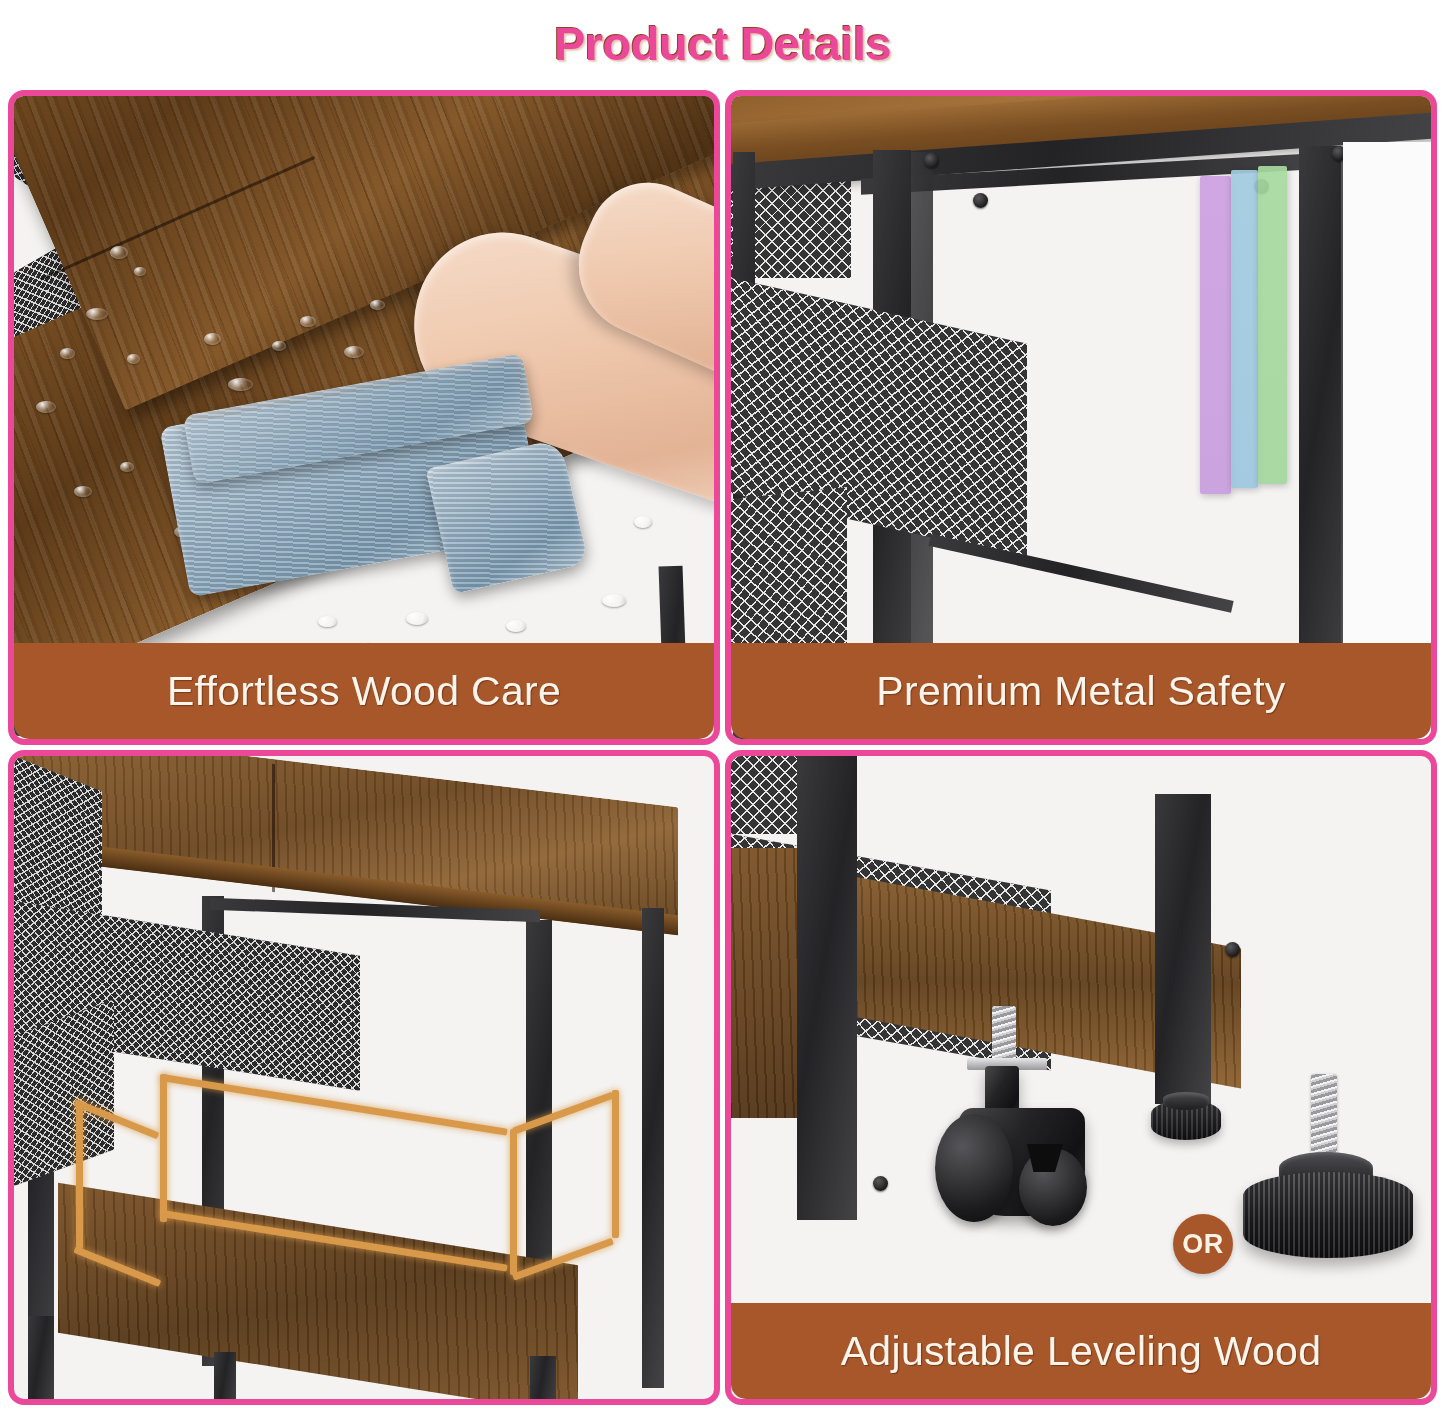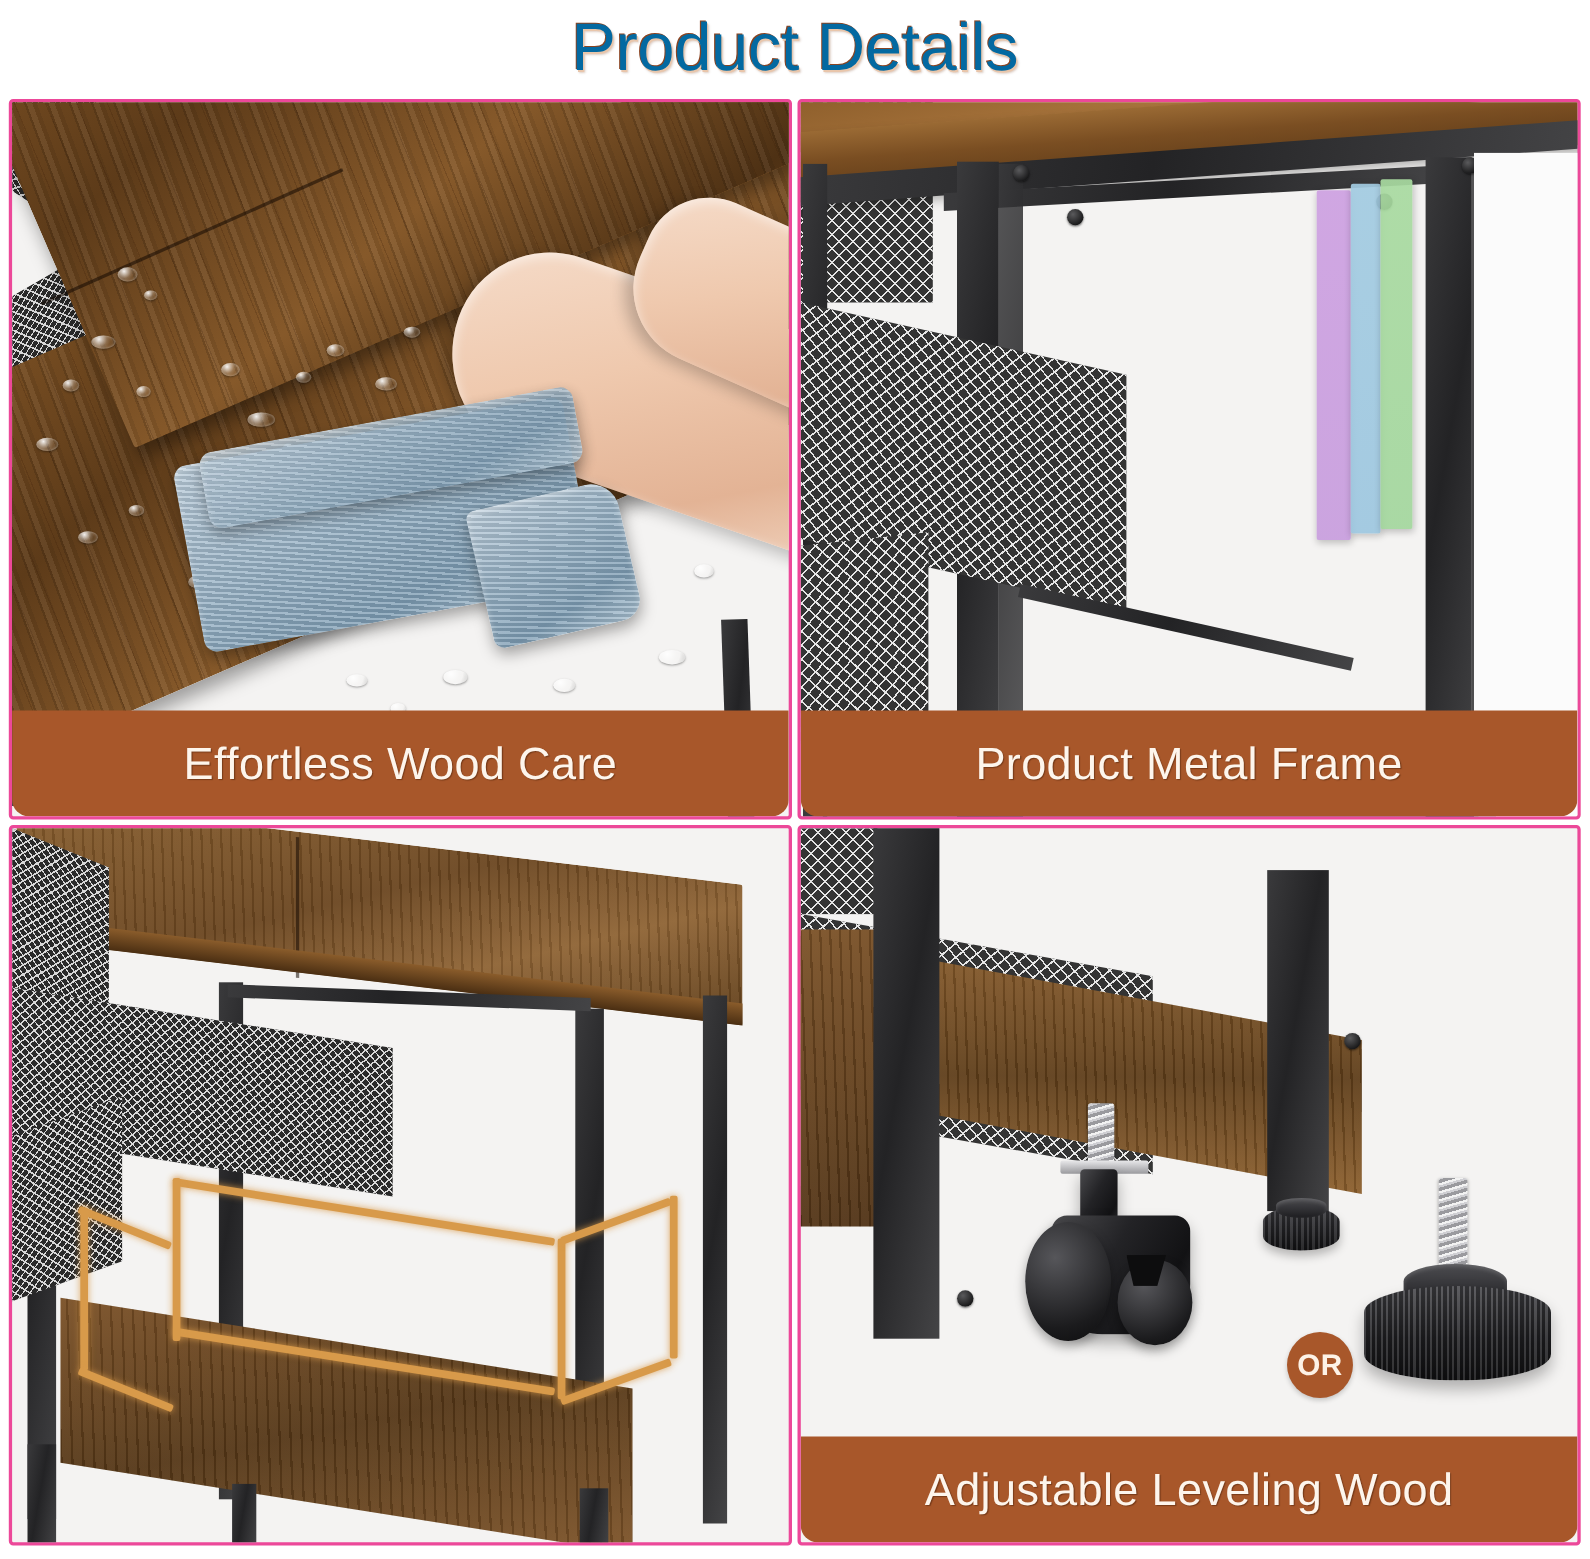--- a/index.html
+++ b/index.html
@@ -10,41 +10,41 @@
     overflow: hidden;
   }
   .page { position: relative; width: 1445px; height: 1417px; background: #fff; }
 
   
   .title-wrap {
     position: absolute; top: 0; left: 0; width: 1445px; height: 86px;
     display: flex; align-items: center; justify-content: center;
   }
   .title {
-    font-size: 61px; font-weight: normal; letter-spacing: -0.5px;
-    color: #0369a1;
+    font-size: 47px; font-weight: bold; letter-spacing: -0.5px;
+    color: #ec4899;
     text-shadow:
        1px 1px 0 #e9c6ab, -1px -1px 0 #8a4422,
        2px 2px 2px rgba(120,60,25,.25);
   }
 
   
   .grid {
     position: absolute; top: 90px; left: 8px;
     width: 1429px; height: 1322px;
     display: grid;
     grid-template-columns: 712px 712px;
     grid-template-rows: 655px 655px;
     gap: 5px 5px;
   }
   .panel {
     position: relative; overflow: hidden;
     background: #f4f3f2;
-    border: 3px solid #ec4899;
-    border-radius: 4px;
+    border: 6px solid #ec4899;
+    border-radius: 16px;
   }
   .stage { position: absolute; inset: 0; overflow: hidden; }
 
   
   .caption {
     position: absolute; left: 0; bottom: 0; width: 100%; height: 96px;
     background: #a8572a;
     border-bottom-left-radius: 15px; border-bottom-right-radius: 15px;
     display: flex; align-items: center; justify-content: center;
     z-index: 40;
@@ -298,21 +298,21 @@
         <div class="metal" style="left:20px; top:644px; width:596px; height:12px;"></div>
 
         <div class="swatch sw-purple" style="left:469px; top:80px; width:31px; height:318px;"></div>
         <div class="swatch sw-blue" style="left:500px; top:74px; width:27px; height:318px;"></div>
         <div class="swatch sw-green" style="left:527px; top:70px; width:29px; height:318px;"></div>
 
         <div style="position:absolute; left:612px; top:46px; width:110px; height:610px; background:#fbfbfb;"></div>
 
       </div>
       <div class="caption">
-        <span>Product Metal Frame</span>
+        <span>Premium Metal Safety</span>
       </div>
     </div>
 
     <div class="panel">
       <div class="stage">
 
         <div style="position:absolute; left:4px; top:12px; width:660px; height:128px;
                     transform: skewY(6.8deg);
                     background:
                       repeating-linear-gradient(88deg, rgba(0,0,0,.10) 0 2px, rgba(255,255,255,.05) 2px 9px),

